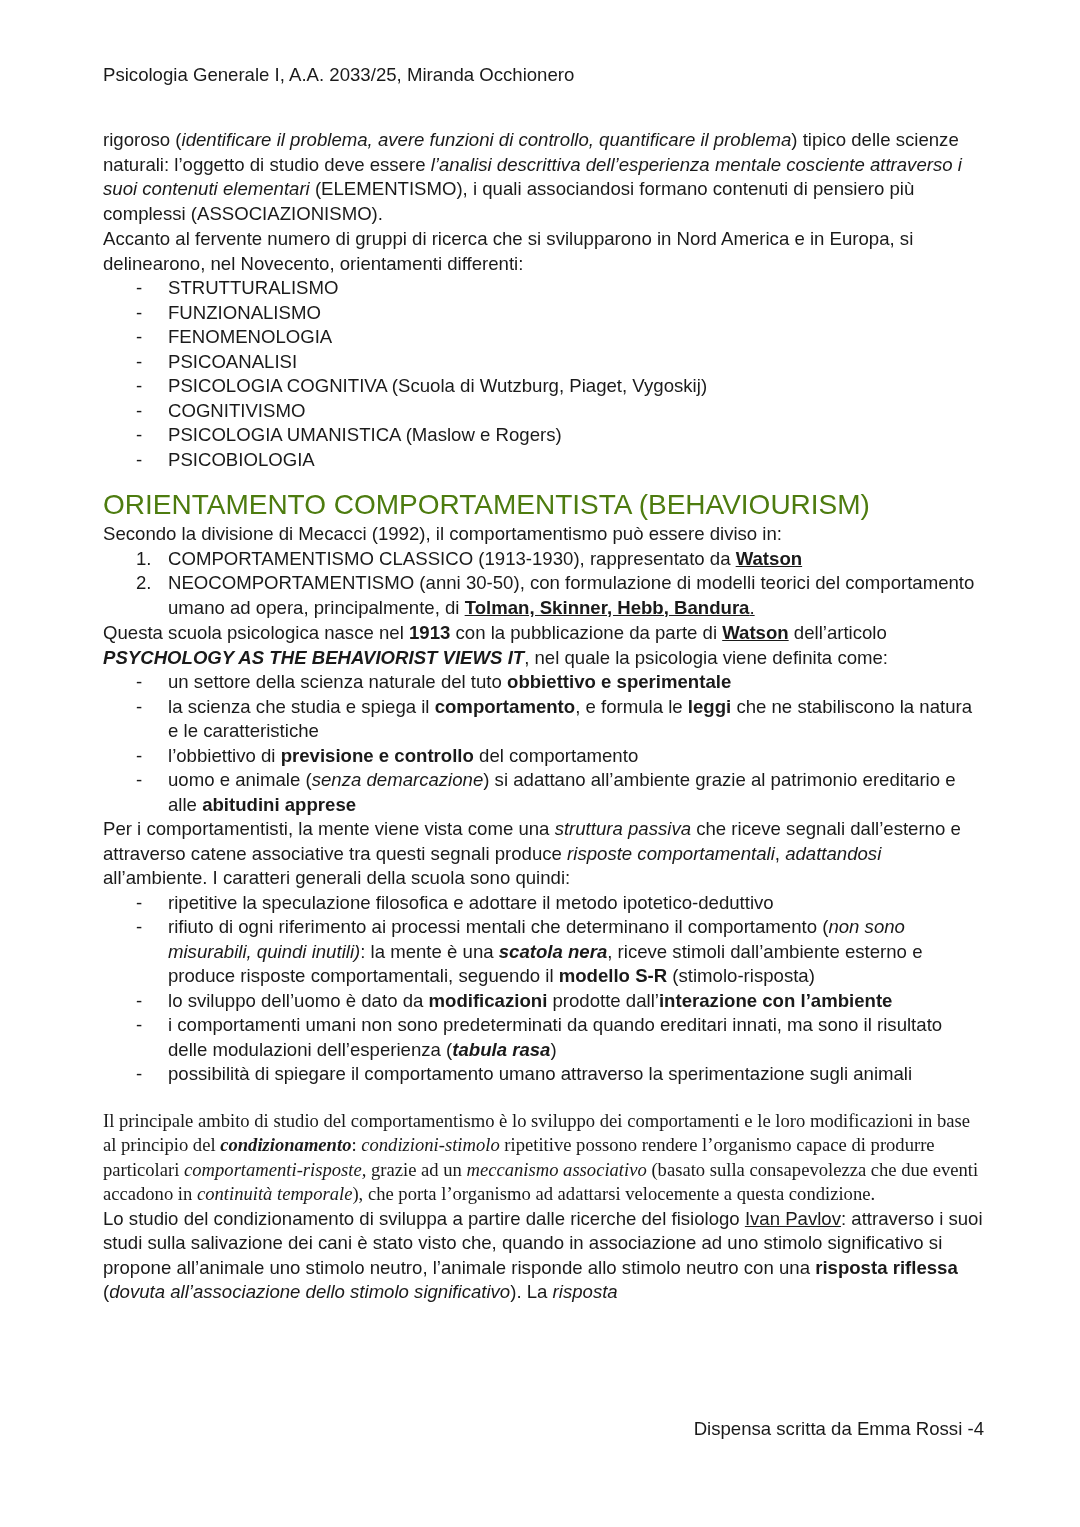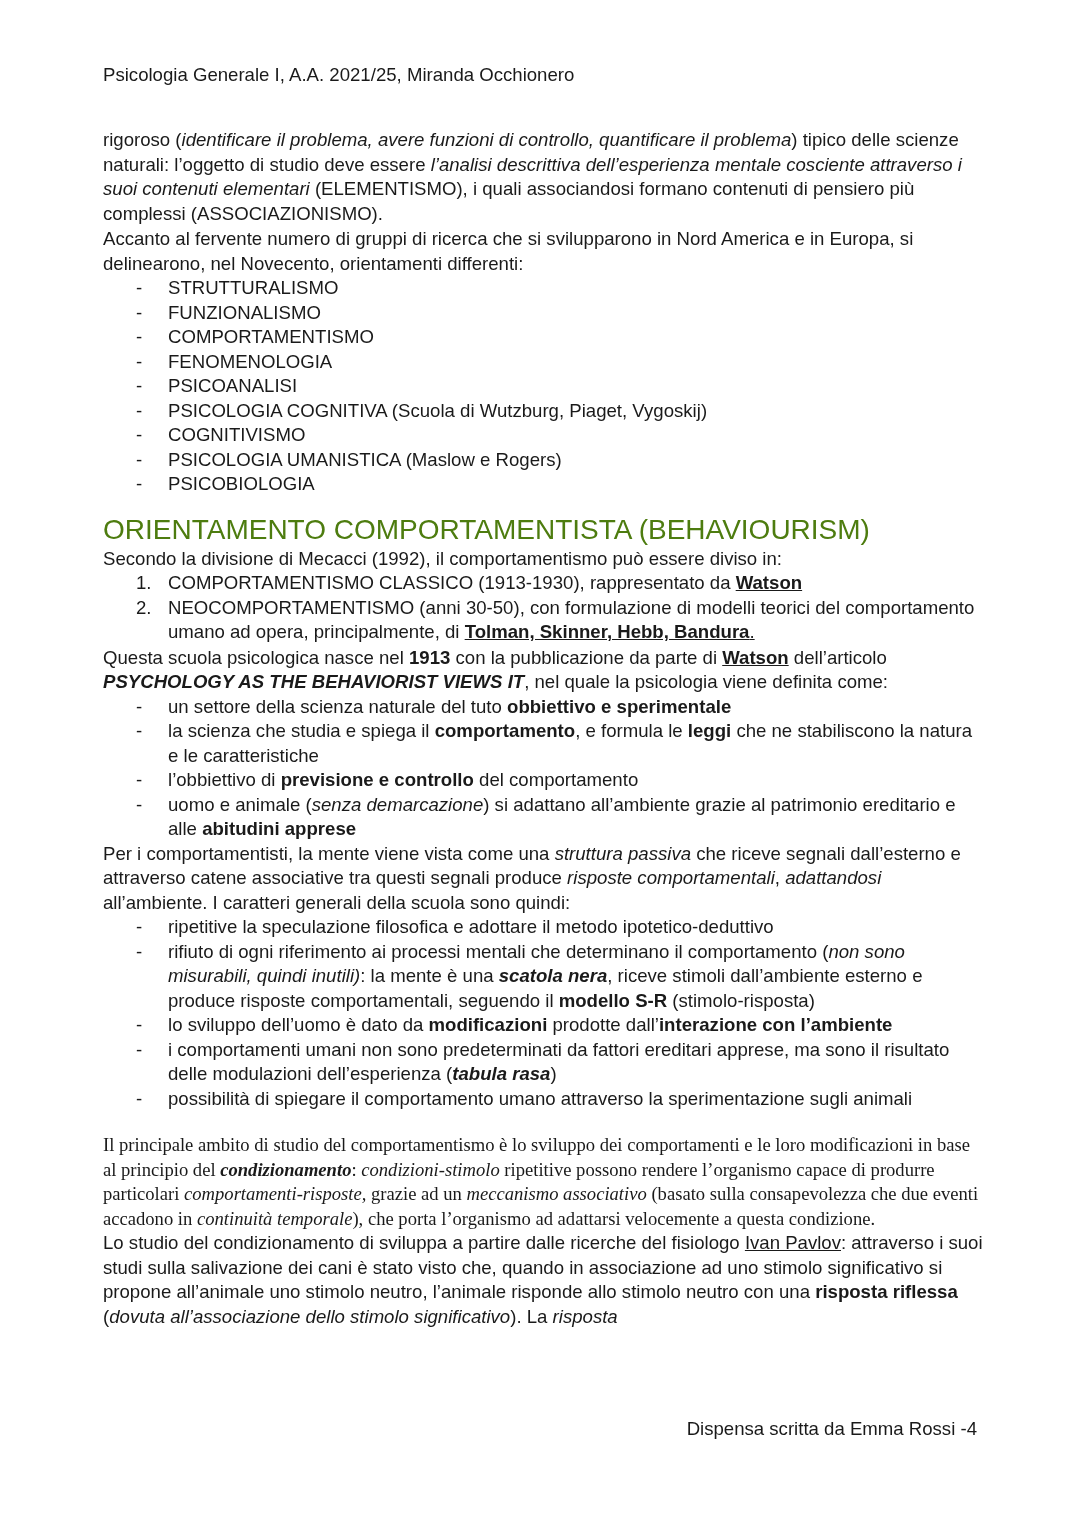--- a/index.html
+++ b/index.html
@@ -19,36 +19,35 @@
     ol.num { margin: 0; padding: 0; list-style: none; }
     ol.num li { position: relative; padding-left: 65px; }
     ol.num li .n { position: absolute; left: 33px; }
     h2.section {
       margin: 16px 0 0 0; font-weight: normal; color: #4d7c0f;
       font-size: 28px; line-height: 34px;
     }
     b { font-weight: bold; }
     i { font-style: italic; }
     .u { text-decoration: underline; }
-    .footer { position: absolute; right: 103px; top: 1417px; font-size: 18.6px; }
+    .footer { position: absolute; right: 96px; top: 1417px; font-size: 18.6px; }
   </style>
 </head>
 <body>
 
-<div class="page-header">Psicologia Generale I, A.A. 2021/25, Miranda Occhionero</div>
+<div class="page-header">Psicologia Generale I, A.A. 2033/25, Miranda Occhionero</div>
 
 <div class="content">
 
   <p><span>rigoroso (</span><i>identificare il problema, avere funzioni di controllo, quantificare il problema</i><span>) tipico delle scienze naturali: l’oggetto di studio deve essere </span><i>l’analisi descrittiva dell’esperienza mentale cosciente attraverso i suoi contenuti elementari</i><span> (ELEMENTISMO), i quali associandosi formano contenuti di pensiero più complessi (ASSOCIAZIONISMO).</span></p>
 
   <p class="para-gap">Accanto al fervente numero di gruppi di ricerca che si svilupparono in Nord America e in Europa, si delinearono, nel Novecento, orientamenti differenti:</p>
   <ul class="dash">
     <li>STRUTTURALISMO</li>
     <li>FUNZIONALISMO</li>
-    <li>COMPORTAMENTISMO</li>
     <li>FENOMENOLOGIA</li>
     <li>PSICOANALISI</li>
     <li>PSICOLOGIA COGNITIVA (Scuola di Wutzburg, Piaget, Vygoskij)</li>
     <li>COGNITIVISMO</li>
     <li>PSICOLOGIA UMANISTICA (Maslow e Rogers)</li>
     <li>PSICOBIOLOGIA</li>
   </ul>
 
   <h2 class="section">ORIENTAMENTO COMPORTAMENTISTA (BEHAVIOURISM)</h2>
   <p>Secondo la divisione di Mecacci (1992), il comportamentismo può essere diviso in:</p>
@@ -63,21 +62,21 @@
     <li><span>la scienza che studia e spiega il </span><b>comportamento</b><span>, e formula le </span><b>leggi</b><span> che ne stabiliscono la natura e le caratteristiche</span></li>
     <li><span>l’obbiettivo di </span><b>previsione e controllo</b><span> del comportamento</span></li>
     <li><span>uomo e animale (</span><i>senza demarcazione</i><span>) si adattano all’ambiente grazie al patrimonio ereditario e alle </span><b>abitudini apprese</b></li>
   </ul>
 
   <p><span>Per i comportamentisti, la mente viene vista come una </span><i>struttura passiva</i><span> che riceve segnali dall’esterno e attraverso catene associative tra questi segnali produce </span><i>risposte comportamentali</i><span>, </span><i>adattandosi</i><span> all’ambiente. I caratteri generali della scuola sono quindi:</span></p>
   <ul class="dash">
     <li><span>ripetitive la speculazione filosofica e adottare il metodo ipotetico-deduttivo</span></li>
     <li><span>rifiuto di ogni riferimento ai processi mentali che determinano il comportamento (</span><i>non sono misurabili, quindi inutili)</i><span>: la mente è una </span><b><i>scatola nera</i></b><span>, riceve stimoli dall’ambiente esterno e produce risposte comportamentali, seguendo il </span><b>modello S-R</b><span> (stimolo-risposta)</span></li>
     <li><span>lo sviluppo dell’uomo è dato da </span><b>modificazioni</b><span> prodotte dall’</span><b>interazione con l’ambiente</b></li>
-    <li><span>i comportamenti umani non sono predeterminati da fattori ereditari apprese, ma sono il risultato delle modulazioni dell’esperienza (</span><b><i>tabula rasa</i></b><span>)</span></li>
+    <li><span>i comportamenti umani non sono predeterminati da quando ereditari innati, ma sono il risultato delle modulazioni dell’esperienza (</span><b><i>tabula rasa</i></b><span>)</span></li>
     <li><span>possibilità di spiegare il comportamento umano attraverso la sperimentazione sugli animali</span></li>
   </ul>
 
   <p class="big-gap"><span>Il principale ambito di studio del comportamentismo è lo sviluppo dei comportamenti e le loro modificazioni in base al principio del </span><b><i>condizionamento</i></b><span>: </span><i>condizioni-stimolo</i><span> ripetitive possono rendere l’organismo capace di produrre particolari </span><i>comportamenti-risposte,</i><span> grazie ad un </span><i>meccanismo associativo</i><span> (basato sulla consapevolezza che due eventi accadono in </span><i>continuità temporale</i><span>), che porta l’organismo ad adattarsi velocemente a questa condizione.</span></p>
 
   <p><span>Lo studio del condizionamento di sviluppa a partire dalle ricerche del fisiologo </span><span class="u">Ivan Pavlov</span><span>: attraverso i suoi studi sulla salivazione dei cani è stato visto che, quando in associazione ad uno stimolo significativo si propone all’animale uno stimolo neutro, l’animale risponde allo stimolo neutro con una </span><b>risposta riflessa</b><span> (</span><i>dovuta all’associazione dello stimolo significativo</i><span>). La </span><i>risposta</i></p>
 </div>
 
 <div class="footer">Dispensa scritta da Emma Rossi -4</div>
 

